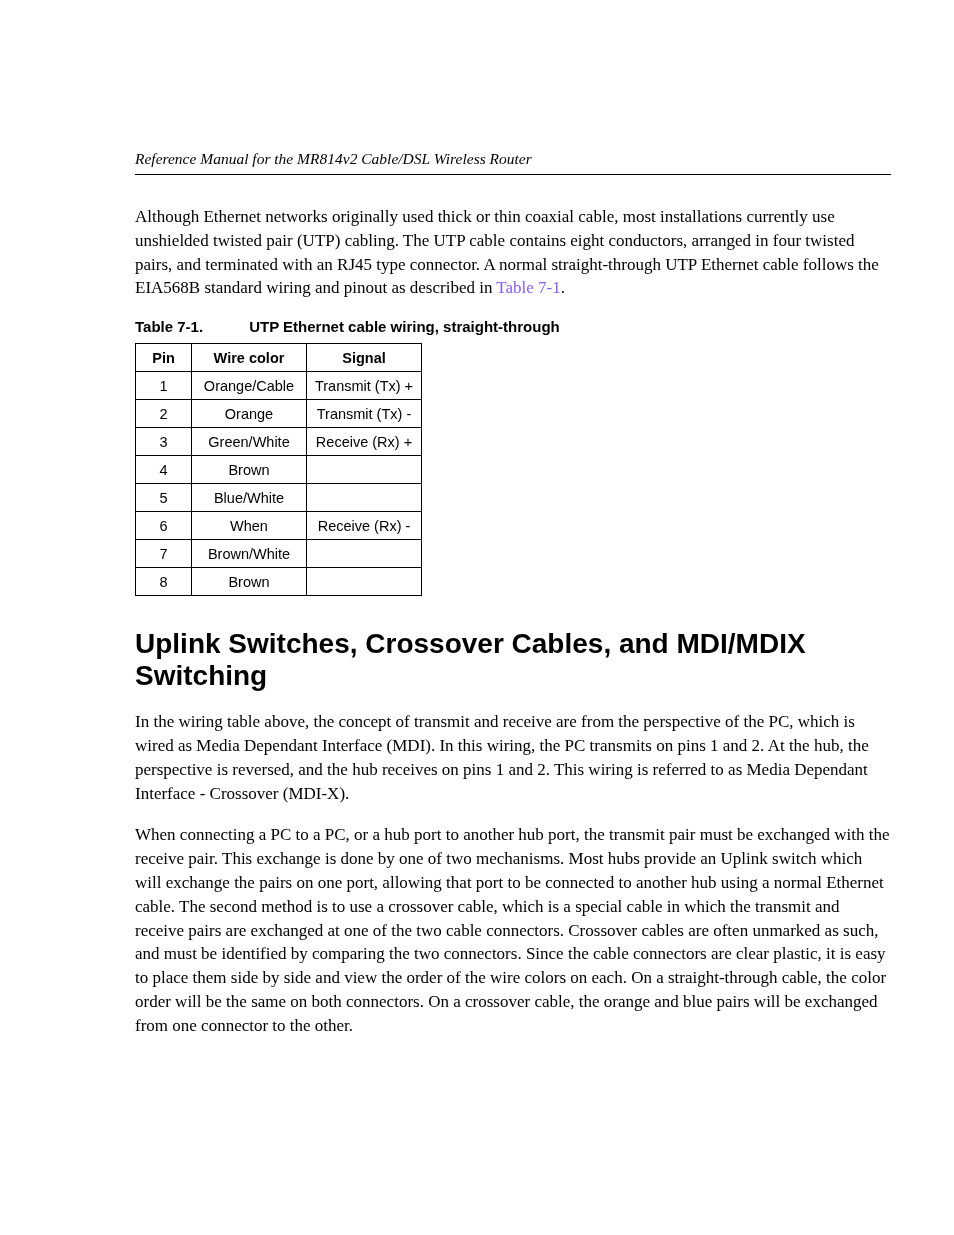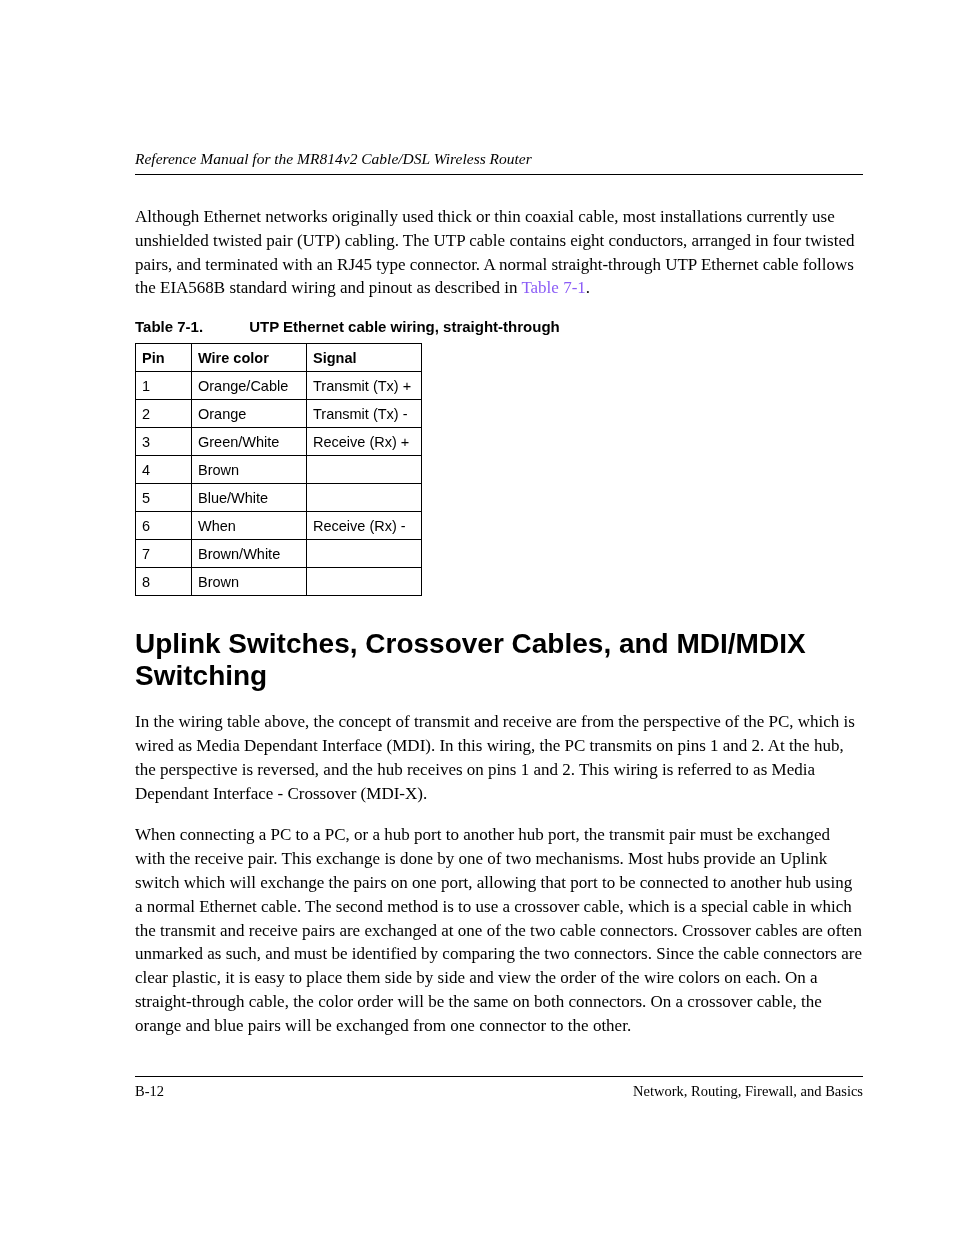--- a/index.html
+++ b/index.html
@@ -6,21 +6,21 @@
     font-family: "Times New Roman", Times, serif;
     font-size: 17px;
     color: #000;
     margin: 0;
     padding: 0;
     background: #fff;
   }
   .page {
     width: 954px;
     box-sizing: border-box;
-    padding: 150px 91px 80px 135px;
+    padding: 150px 63px 80px 135px;
   }
   .running-header {
     font-style: italic;
     font-size: 15.5px;
     padding-bottom: 6px;
     border-bottom: 1.5px solid #000;
     margin-bottom: 30px;
   }
   .h1 {
     font-family: Arial, Helvetica, sans-serif;
@@ -47,21 +47,21 @@
   }
   .table-caption .tab-num { display:inline-block; width:110px; }
   table.wiring {
     border-collapse: collapse;
     font-family: Arial, Helvetica, sans-serif;
     font-size: 14.5px;
   }
   table.wiring th, table.wiring td {
     border: 1px solid #000;
     padding: 4px 6px;
-    text-align: left;
+    text-align: center;
     vertical-align: middle;
     height: 19px;
   }
   table.wiring th { font-weight: bold; }
   table.wiring col.c1 { width: 56px; }
   table.wiring col.c2 { width: 115px; }
   table.wiring col.c3 { width: 115px; }
   .h2 {
     font-family: Arial, Helvetica, sans-serif;
     font-weight: bold;
@@ -151,18 +151,14 @@
       </tr>
     </tbody>
   </table>
 
   <div class="h2">Uplink Switches, Crossover Cables, and MDI/MDIX Switching</div>
 
   <p class="body-para">In the wiring table above, the concept of transmit and receive are from the perspective of the PC, which is wired as Media Dependant Interface (MDI). In this wiring, the PC transmits on pins 1 and 2. At the hub, the perspective is reversed, and the hub receives on pins 1 and 2. This wiring is referred to as Media Dependant Interface - Crossover (MDI-X).</p>
 
   <p class="body-para">When connecting a PC to a PC, or a hub port to another hub port, the transmit pair must be exchanged with the receive pair. This exchange is done by one of two mechanisms. Most hubs provide an Uplink switch which will exchange the pairs on one port, allowing that port to be connected to another hub using a normal Ethernet cable. The second method is to use a crossover cable, which is a special cable in which the transmit and receive pairs are exchanged at one of the two cable connectors. Crossover cables are often unmarked as such, and must be identified by comparing the two connectors. Since the cable connectors are clear plastic, it is easy to place them side by side and view the order of the wire colors on each. On a straight-through cable, the color order will be the same on both connectors. On a crossover cable, the orange and blue pairs will be exchanged from one connector to the other.</p>
 
-  <div class="footer-rule">
-    <span>B-12</span>
-    <span>Network, Routing, Firewall, and Basics</span>
-  </div>
 
 </div>
 
 </body></html>

